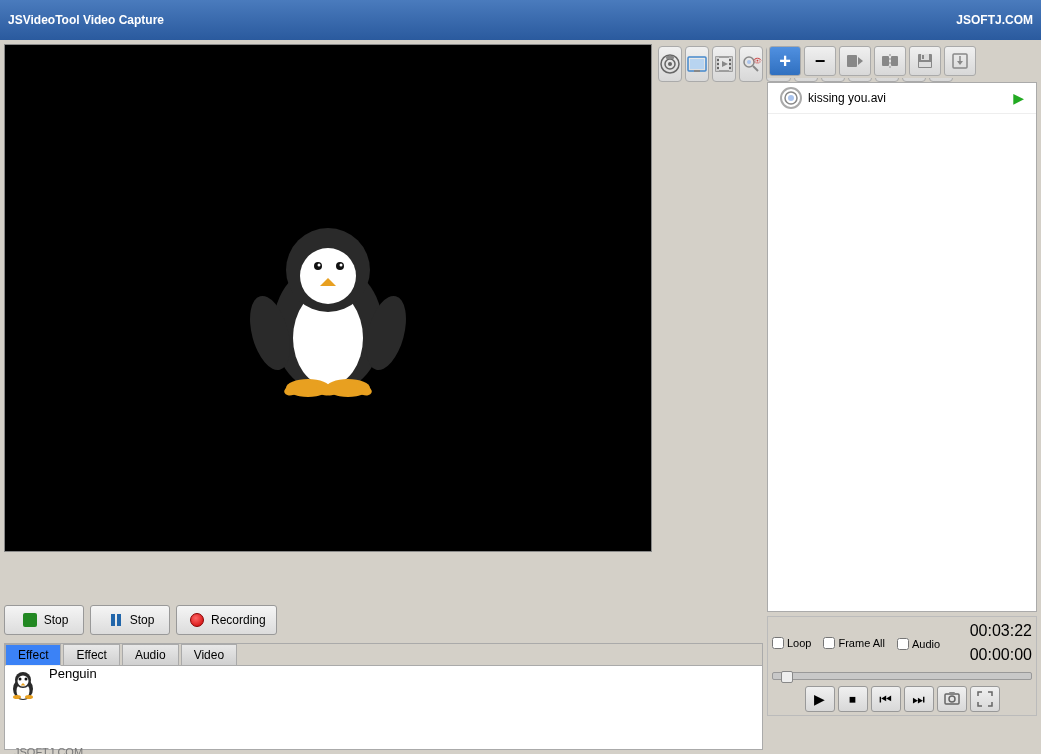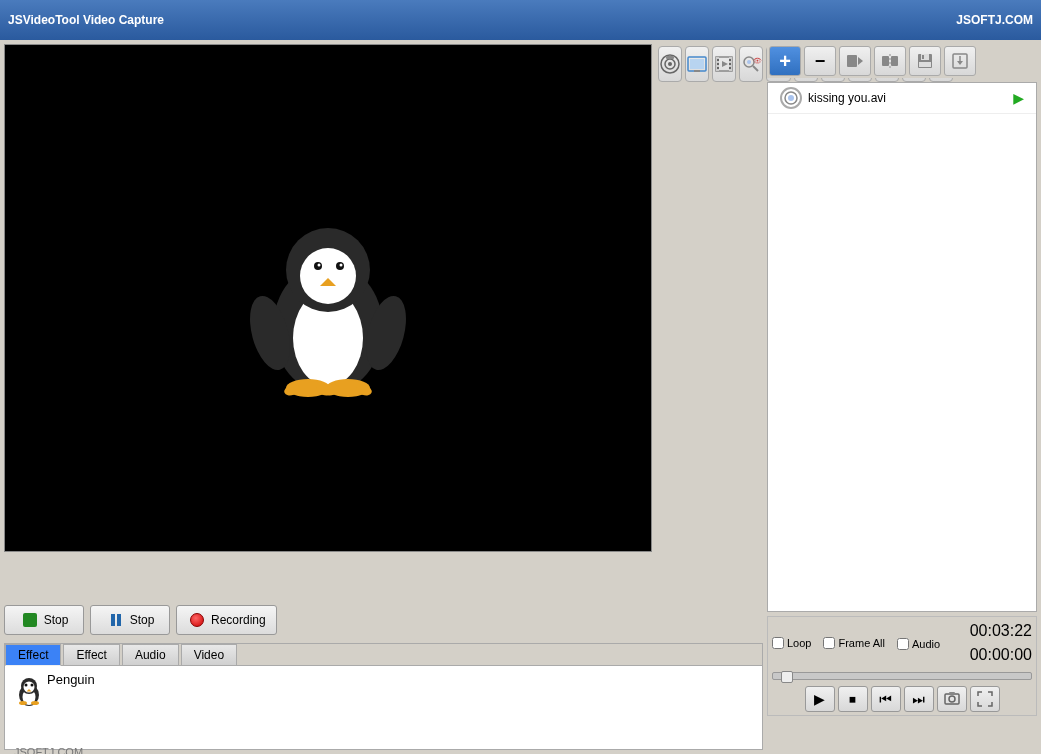--- a/index.html
+++ b/index.html
@@ -140,25 +140,25 @@
       margin-right: 2px;
     }
     .tab.active {
       background: #3b82f6;
       border-bottom: 1px solid #f0f0f0;
       margin-bottom: -1px;
       z-index: 1;
     }
 
     #effect-content {
-      padding: 6px;
       flex: 1;
       background: white;
       display: flex;
       align-items: flex-start;
+      gap: 8px;
     }
 
     #effect-icon {
       width: 36px;
       height: 36px;
       display: flex;
       align-items: center;
       justify-content: center;
     }
 

